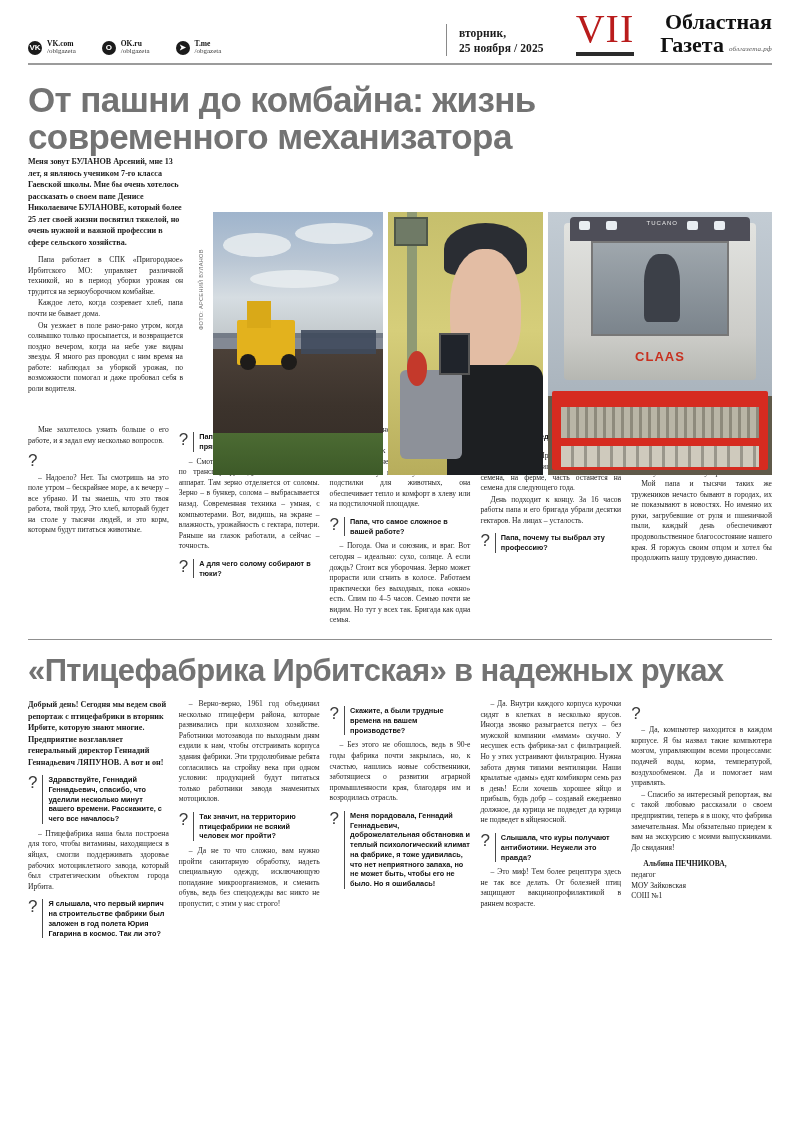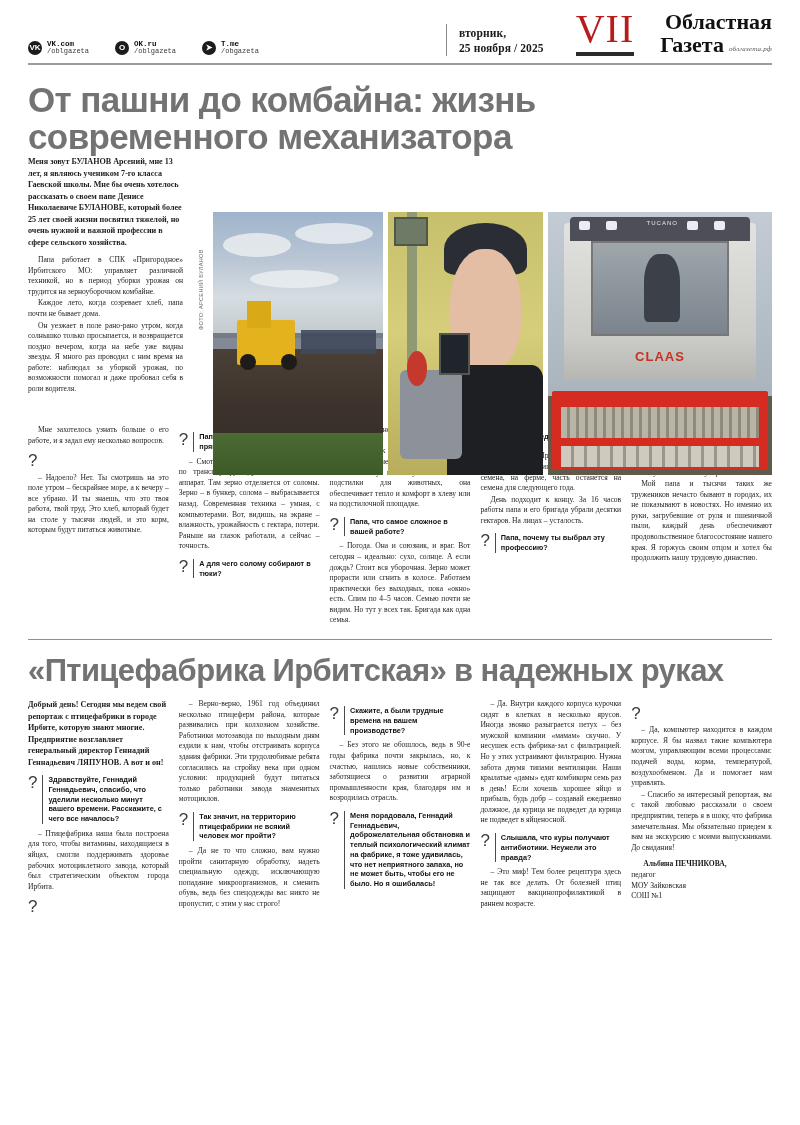--- a/index.html
+++ b/index.html
@@ -16,21 +16,21 @@
   .masthead { display: flex; align-items: flex-end; padding-top: 44px; height: 56px; }
   .socials { display: flex; gap: 26px; padding-top: 6px; flex: 0 0 auto; }
   .social { display: flex; align-items: center; gap: 5px; }
   .social-ic {
     width: 14px; height: 14px; border-radius: 50%;
     background: #1b1b1b; color: #fff;
     display: flex; align-items: center; justify-content: center;
     font-family: "Liberation Sans", sans-serif; font-size: 8px; font-weight: bold;
     flex: 0 0 auto;
   }
-  .social-tx { font-family: Liberation Mono, monospace; line-height: 1.12; }
+  .social-tx { font-family: Liberation Serif, serif; line-height: 1.12; }
   .social-tx .s1 { font-size: 7.5px; font-weight: bold; display: block; color: #111; }
   .social-tx .s2 { font-size: 7px; display: block; color: #3a3a3a; }
 
   .mast-spacer { flex: 1 1 auto; }
 
   .mast-date {
     border-left: 1.6px solid #8a8a8a;
     padding-left: 12px; padding-top: 2px;
     font-family: "Liberation Serif", serif;
     font-size: 11.5px; font-weight: bold; line-height: 1.32;
@@ -334,28 +334,29 @@
 
   <div class="sect-rule"></div>
 
   <div class="article2">
 
     <h1 class="headline h-two">«Птицефабрика Ирбитская» в надежных руках</h1>
 
     <div class="a2-cols">
 
       <div class="col">
-        <p class="lead">Добрый день! Сегодня мы ведем свой репортаж с птицефабрики в городе Ирбите, которую знают многие. Предприятие возглавляет генеральный директор Геннадий Геннадьевич ЛЯПУНОВ. А вот и он!</p>
+        <p class="lead">Добрый день! Сегодня мы ведем свой репортаж с птицефабрики в вторник Ирбите, которую знают многие. Предприятие возглавляет генеральный директор Геннадий Геннадьевич ЛЯПУНОВ. А вот и он!</p>
         <div class="qa">
           <span class="qmark">?</span>
           <span class="qtext">Здравствуйте, Геннадий Геннадьевич, спасибо, что уделили несколько минут вашего времени. Расскажите, с чего все началось?</span>
         </div>
         <p class="body">– Птицефабрика наша была построена для того, чтобы витамины, находящиеся в яйцах, смогли поддерживать здоровье рабочих мотоциклетного завода, который был стратегическим объектом города Ирбита.</p>
         <div class="qa">
           <span class="qmark">?</span>
+          <span class="qtext">Я слышала, что первый кирпич на строительстве фабрики был заложен в год полета Юрия Гагарина в космос. Так ли это?</span>
         </div>
       </div>
 
       <div class="col">
         <p class="body">– Верно-верно, 1961 год объединил несколько птицеферм района, которые развивались при колхозном хозяйстве. Работники мотозавода по выходным дням ездили к нам, чтобы отстраивать корпуса здания фабрики. Эти трудолюбивые ребята согласились на стройку века при одном условии: продукцией будут питаться только работники завода знаменитых мотоциклов.</p>
         <div class="qa">
           <span class="qmark">?</span>
           <span class="qtext">Так значит, на территорию птицефабрики не всякий человек мог пройти?</span>
         </div>
         <p class="body">– Да не то что сложно, вам нужно пройти санитарную обработку, надеть специальную одежду, исключающую попадание микроорганизмов, и сменить обувь, ведь без спецодежды вас никто не пропустит, с этим у нас строго!</p>

